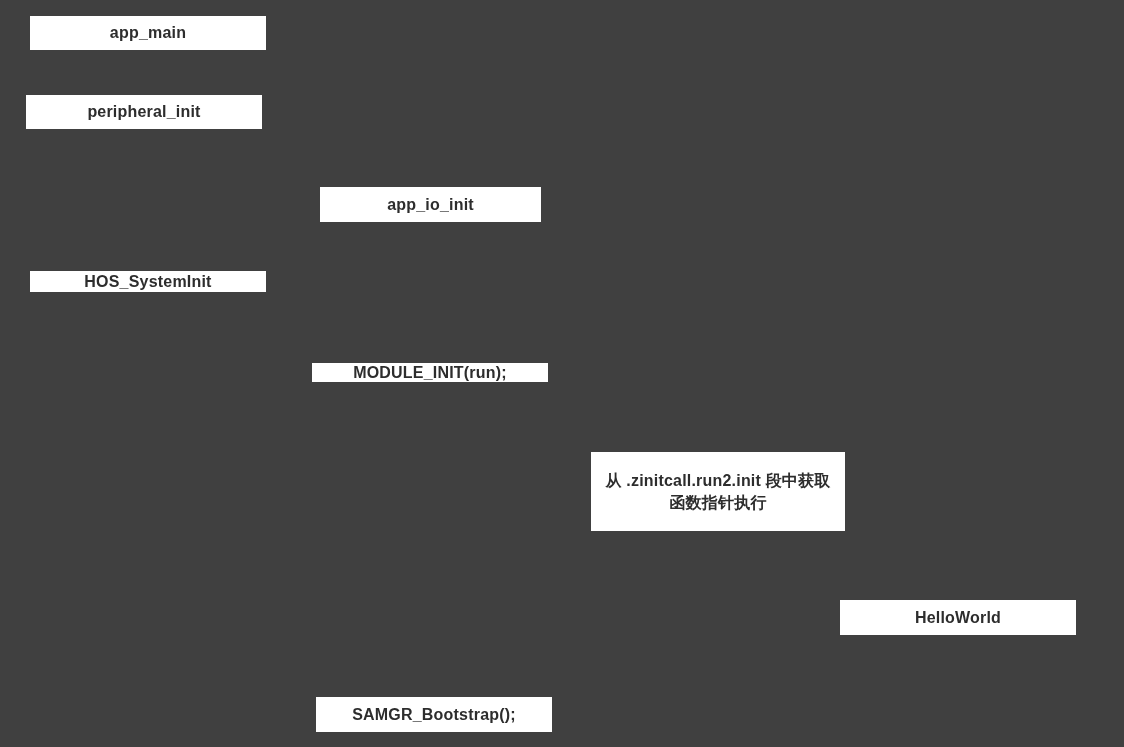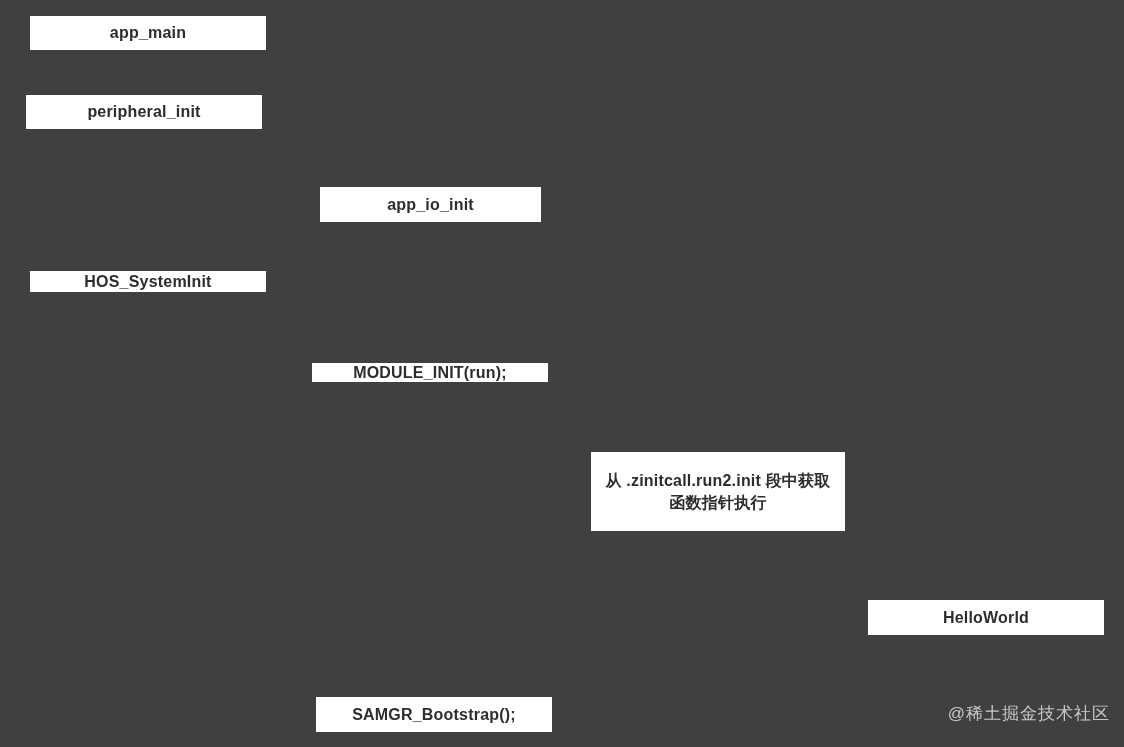--- a/index.html
+++ b/index.html
@@ -92,23 +92,22 @@
 
   <div class="node" style="left:310px; top:361px; width:240px; height:23px;">
     <span>MODULE_INIT(run);</span>
   </div>
 
   <div class="node" style="left:589px; top:450px; width:258px; height:83px;">
     <span>从 .zinitcall.run2.init 段中获取</span>
     <span>函数指针执行</span>
   </div>
 
-  <div class="node" style="left:866px; top:598px; width:240px; height:39px;">
+  <div class="node" style="left:838px; top:598px; width:240px; height:39px;">
     <span>HelloWorld</span>
   </div>
 
   <div class="node" style="left:314px; top:695px; width:240px; height:39px;">
     <span>SAMGR_Bootstrap();</span>
   </div>
 
-  <div class="watermark">@稀土掘金技术社区</div>
 
 </div>
 
 </body></html>

